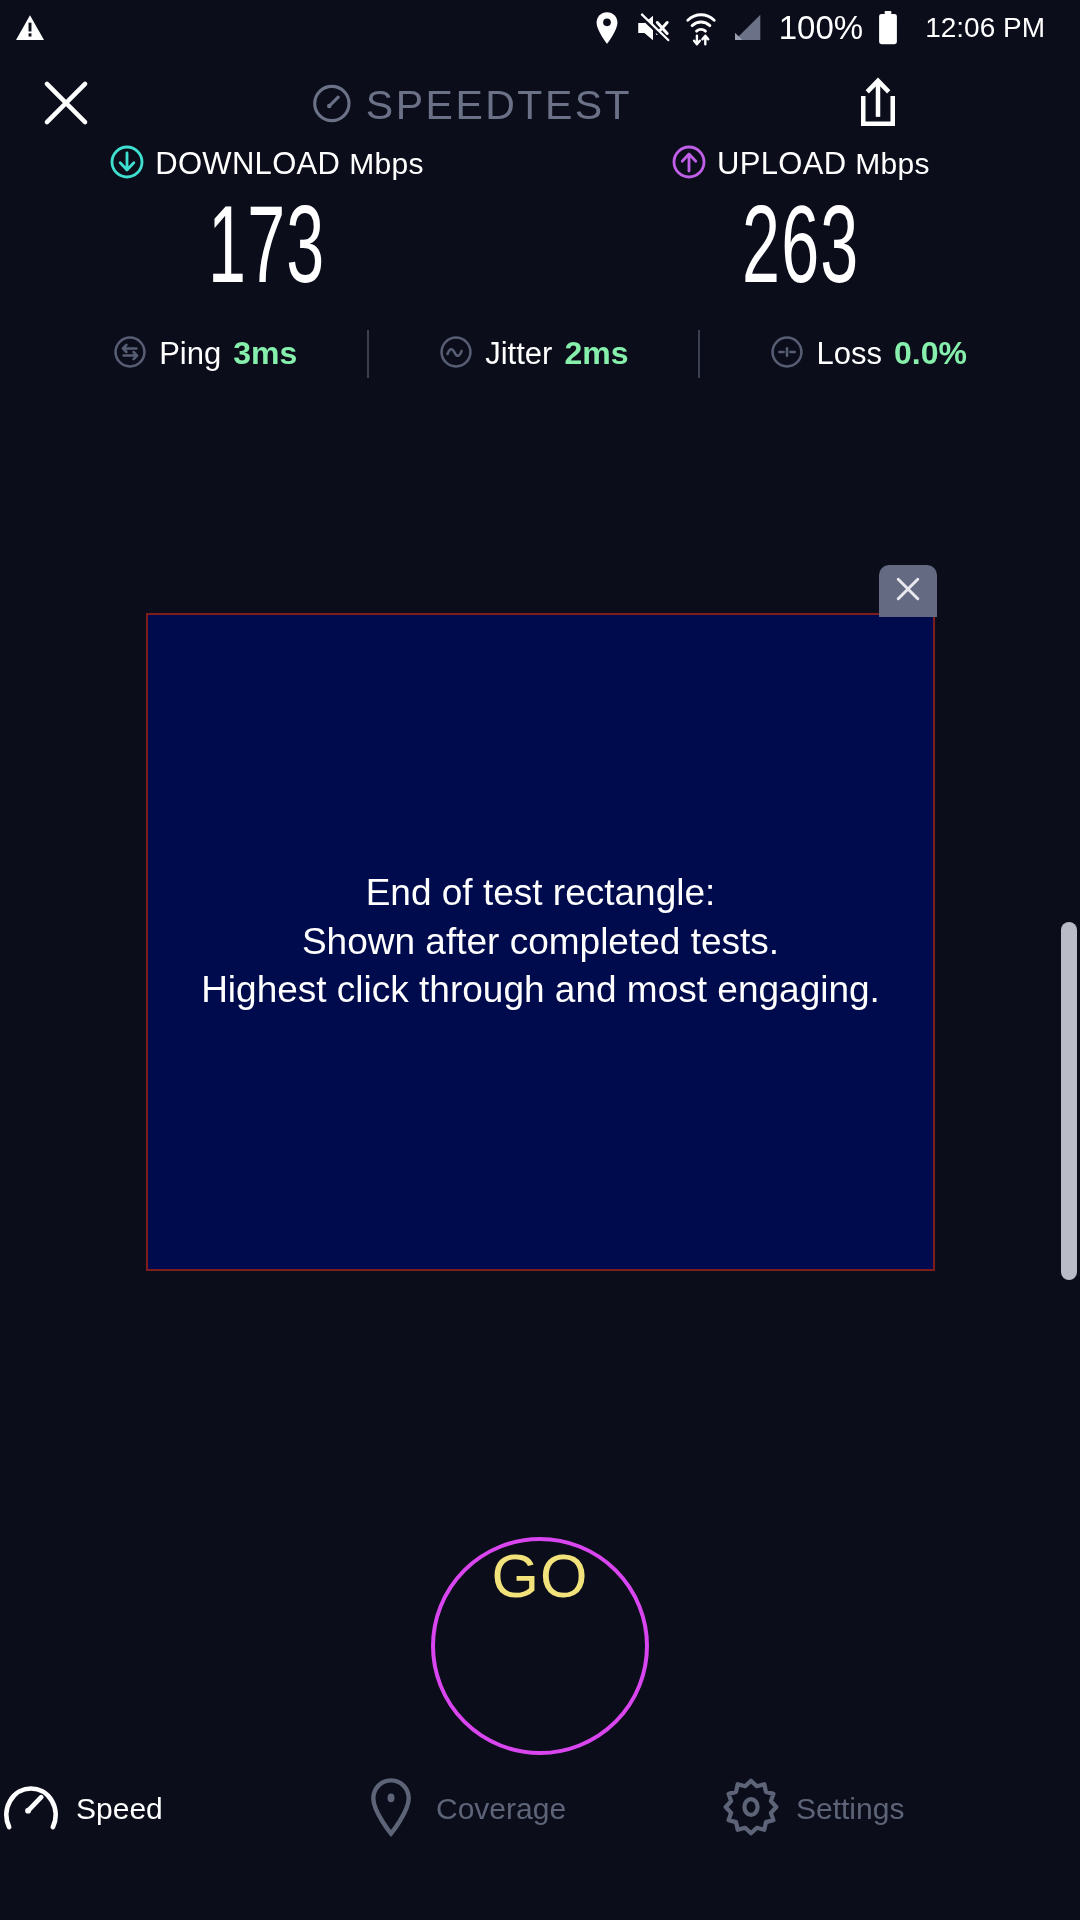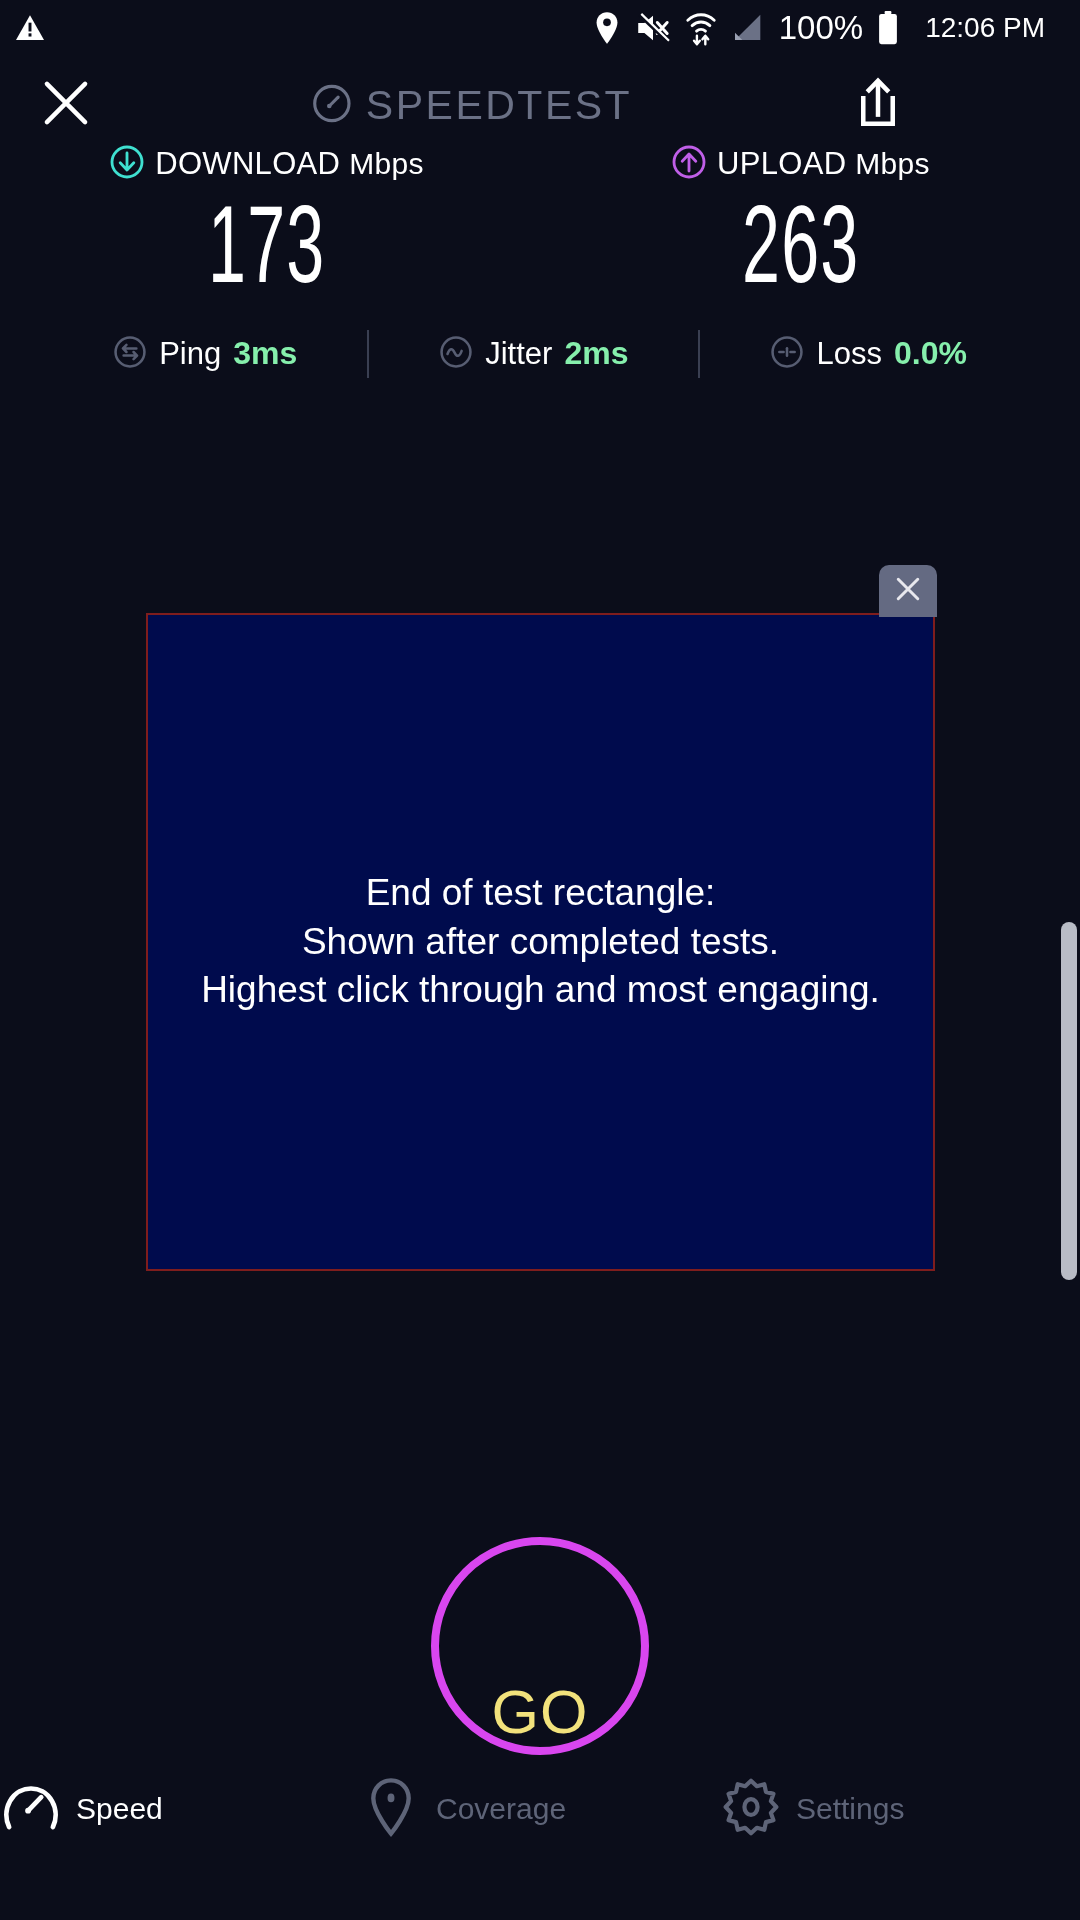--- a/index.html
+++ b/index.html
@@ -203,23 +203,23 @@
   }
 
   
   .go-btn {
     position: absolute;
     left: 50%;
     top: 1537px;
     transform: translateX(-50%);
     width: 218px; height: 218px;
     border-radius: 50%;
-    border: 8px solid #d946ef;
-    display: flex;
-    align-items: flex-end;
+    border: 4px solid #d946ef;
+    display: flex;
+    align-items: flex-start;
     justify-content: center;
     cursor: pointer;
     background: transparent;
   }
   .go-label {
     color: #f2e27c;
     font-size: 61px;
     letter-spacing: 1px;
     font-weight: 400;
   }

